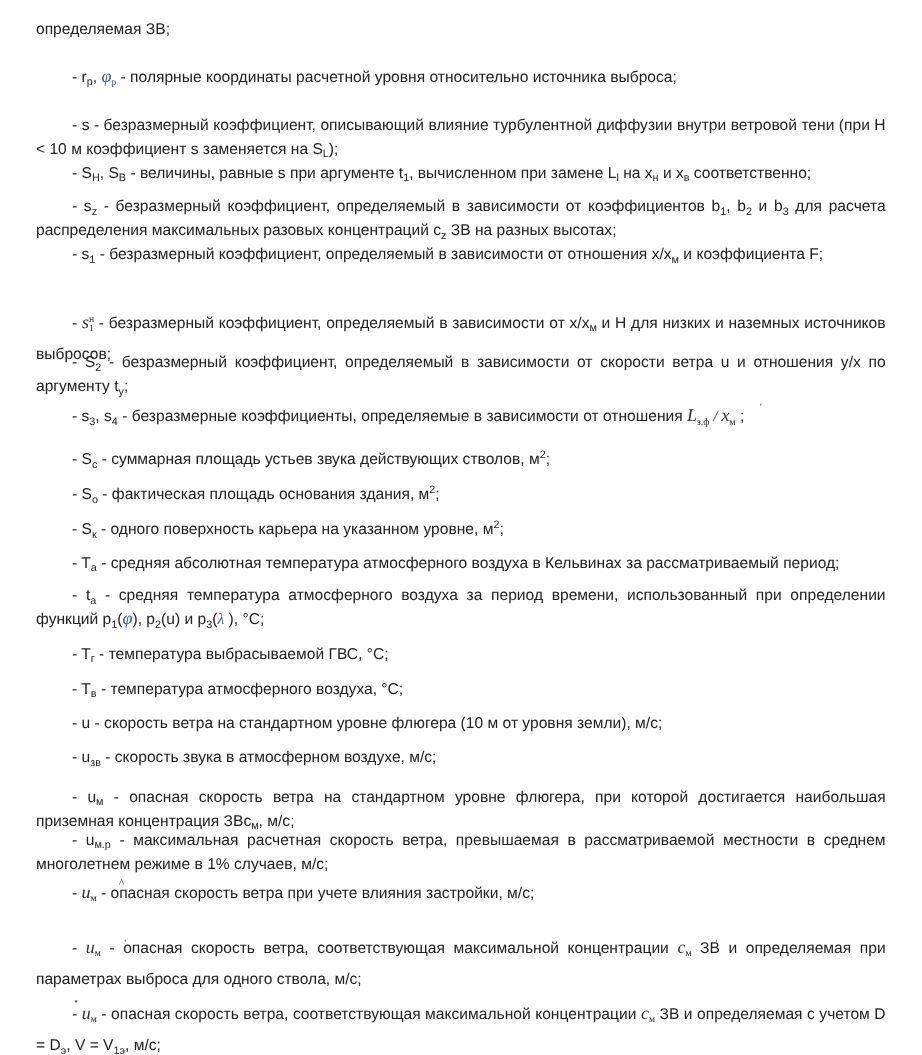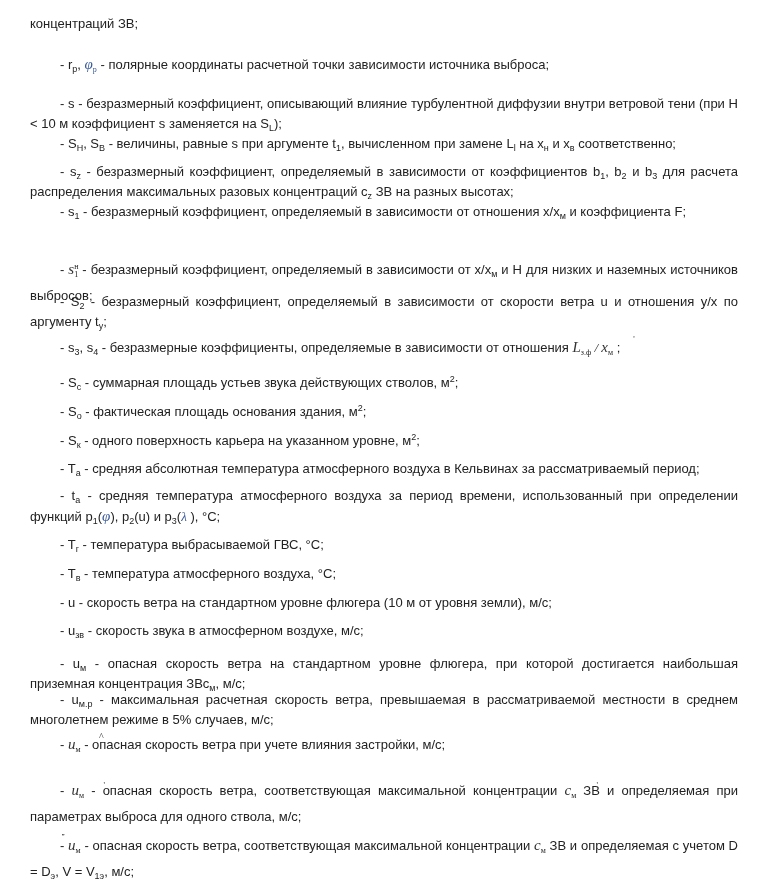--- a/index.html
+++ b/index.html
@@ -21,25 +21,25 @@
   .dprime::after { content:"''"; position:absolute; left:2px; top:-9px; font-size:7px; font-style:normal; }
   .hat { position:relative; }
   .hat::before { content:"^"; position:absolute; left:1px; top:-9px; font-size:10px; font-style:normal; }
 </style>
 </head>
 <body>
 
 <div class="doc">
 
   <div class="p" style="top:14px">
-    <span>концентраций ЗВ;</span>
+    <span>определяемая ЗВ;</span>
   </div>
 
   <div class="p ind" style="top:54px">
-    <span>- </span><span>r</span><sub>p</sub><span>, </span><span class="math blue">φ</span><sub class="msub" style="color:#3a5a9a">p</sub><span> - полярные координаты расчетной точки зависимости источника выброса;</span>
+    <span>- </span><span>r</span><sub>p</sub><span>, </span><span class="math blue">φ</span><sub class="msub" style="color:#3a5a9a">p</sub><span> - полярные координаты расчетной уровня относительно источника выброса;</span>
   </div>
 
   <div class="p ind" style="top:94px">
     <span>- </span><span>s</span><span> - безразмерный коэффициент, описывающий влияние турбулентной диффузии внутри ветровой тени (при H &lt; 10 м коэффициент s заменяется на S</span><sub>L</sub><span>);</span>
   </div>
 
   <div class="p ind" style="top:134px">
     <span>- </span><span>S</span><sub>H</sub><span>, S</span><sub>B</sub><span> - величины, равные s при аргументе t</span><sub>1</sub><span>, вычисленном при замене L</span><sub>l</sub><span> на x</span><sub>н</sub><span> и x</span><sub>в</sub><span> соответственно;</span>
   </div>
 
@@ -97,21 +97,21 @@
 
   <div class="p ind" style="top:621px">
     <span>- </span><span>u</span><sub>зв</sub><span> - скорость звука в атмосферном воздухе, м/с;</span>
   </div>
 
   <div class="p ind" style="top:654px">
     <span>- </span><span>u</span><sub>м</sub><span> - опасная скорость ветра на стандартном уровне флюгера, при которой достигается наибольшая приземная концентрация ЗВс</span><sub>м</sub><span>, м/с;</span>
   </div>
 
   <div class="p ind" style="top:690px">
-    <span>- </span><span>u</span><sub>м.р</sub><span> - максимальная расчетная скорость ветра, превышаемая в рассматриваемой местности в среднем многолетнем режиме в 5% случаев, м/с;</span>
+    <span>- </span><span>u</span><sub>м.р</sub><span> - максимальная расчетная скорость ветра, превышаемая в рассматриваемой местности в среднем многолетнем режиме в 1% случаев, м/с;</span>
   </div>
 
   <div class="p ind" style="top:734px">
     <span>- </span><span class="math hat">u</span><sub class="msub">м</sub><span> - опасная скорость ветра при учете влияния застройки, м/с;</span>
   </div>
 
   <div class="p ind" style="top:777px; line-height:26px">
     <span>- </span><span class="math prime">u</span><sub class="msub">м</sub><span> - опасная скорость ветра, соответствующая максимальной концентрации </span><span class="math prime">c</span><sub class="msub">м</sub><span> ЗВ и определяемая при параметрах выброса для одного ствола, м/с;</span>
   </div>
 

